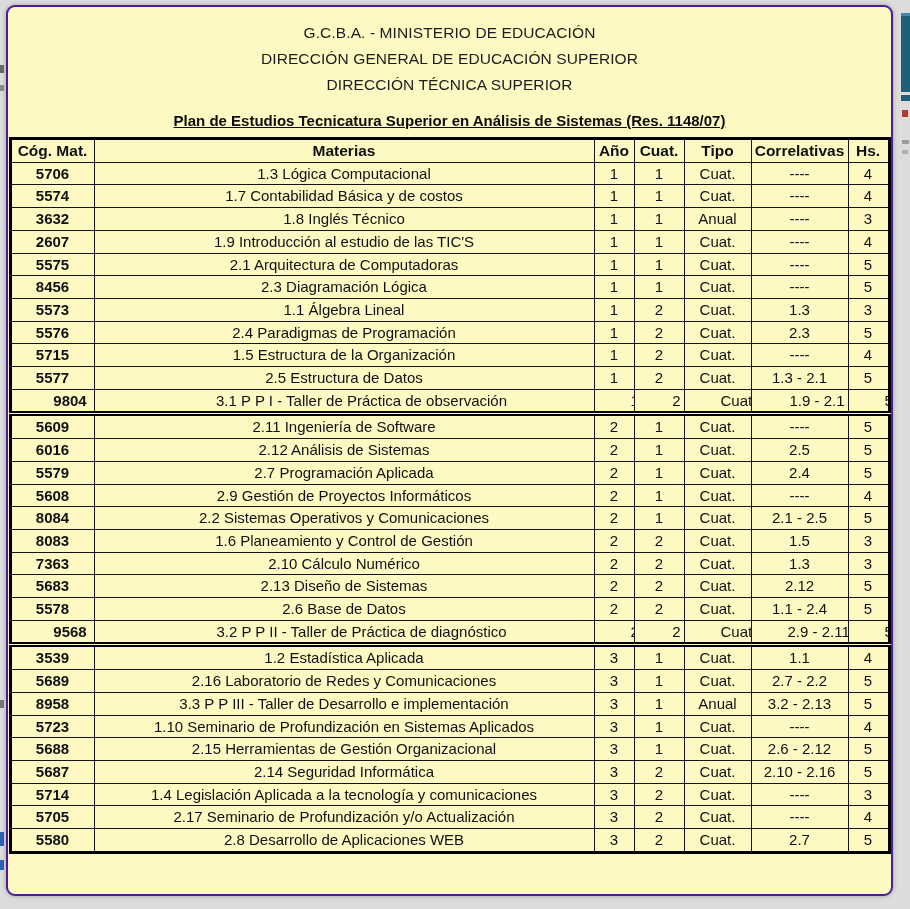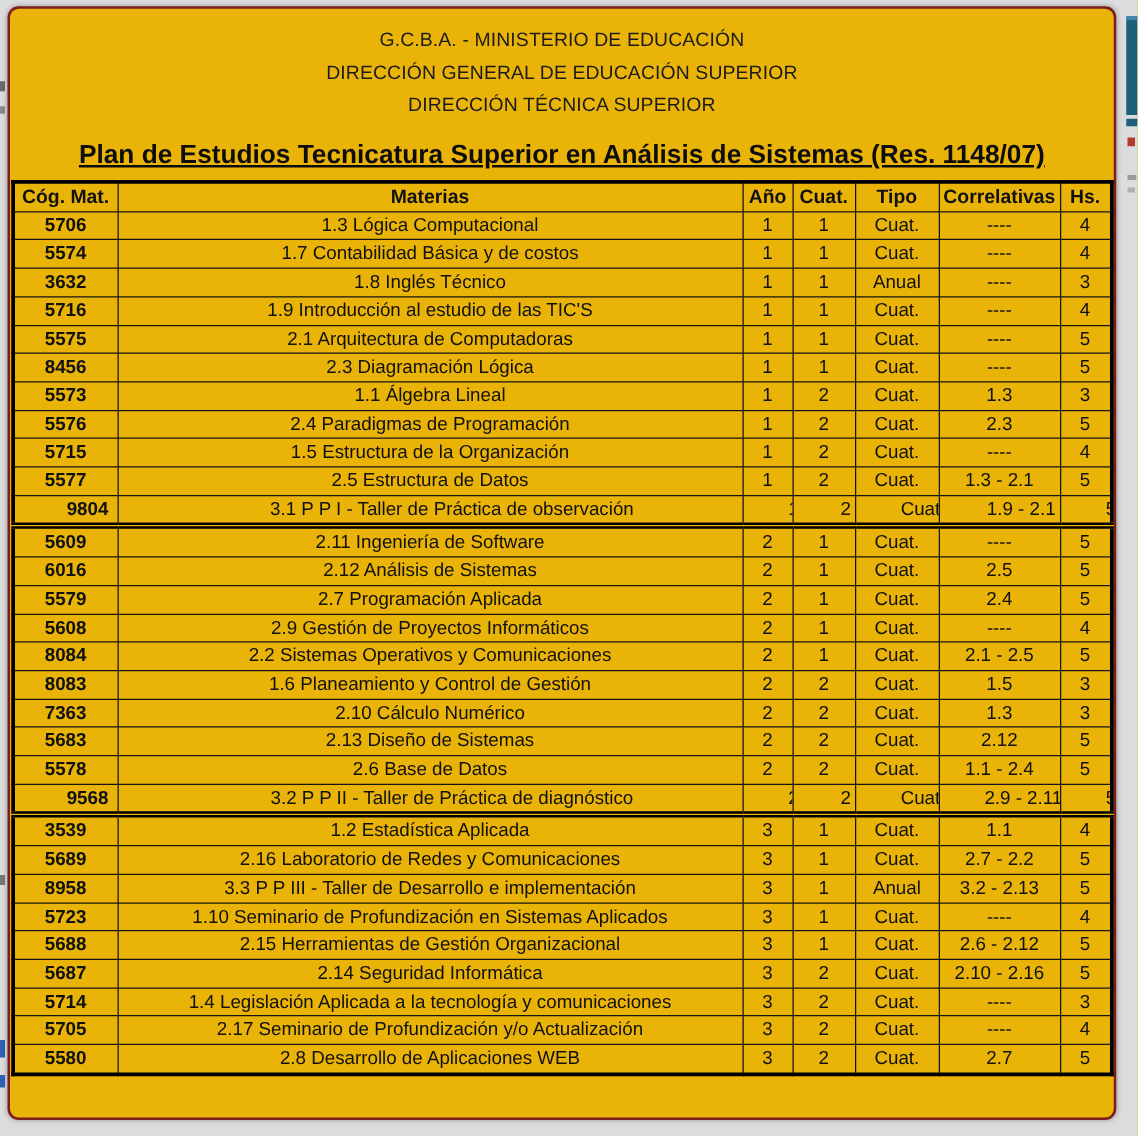--- a/index.html
+++ b/index.html
@@ -22,39 +22,39 @@
   .art-gray-l2     { left: 0; top: 85px;  width: 4px; height: 6px;  background: #8a8a8a; }
   .art-gray-l3     { left: 0; top: 700px; width: 4px; height: 8px;  background: #777; }
   .art-blue-l1     { left: 0; top: 832px; width: 4px; height: 14px; background: #2e62b5; }
   .art-blue-l2     { left: 0; top: 860px; width: 4px; height: 10px; background: #2e62b5; }
 
   
   .document {
     position: absolute;
     left: 6px; top: 5px;
     width: 887px; height: 891px;
-    background: #eab308;
-    border: 2px solid #7f1d1d;
+    background: #fef9c3;
+    border: 2px solid #4c1d95;
     border-radius: 9px;
     box-shadow: 0 0 4px rgba(0,0,0,.3);
     box-sizing: border-box;
   }
 
   .doc-header { padding-top: 13px; }
   .doc-header .hline {
     text-align: center;
     font-size: 15.5px;
     line-height: 26px;
     color: #1c1c1c;
     letter-spacing: 0.1px;
   }
   .doc-title {
     margin-top: 14px;
     text-align: center;
-    font-size: 21px;
+    font-size: 15px;
     font-weight: bold;
     text-decoration: underline;
     color: #0d0d0d;
   }
 
   
   table.plan {
     margin: 8px auto 0 auto;
     border-collapse: collapse;
     table-layout: fixed;
@@ -155,21 +155,21 @@
           <tr>
             <td class="c0">3632</td>
             <td class="c1">1.8 Inglés Técnico</td>
             <td class="c2">1</td>
             <td class="c3">1</td>
             <td class="c4">Anual</td>
             <td class="c5">----</td>
             <td class="c6">3</td>
           </tr>
           <tr>
-            <td class="c0">5716</td>
+            <td class="c0">2607</td>
             <td class="c1">1.9 Introducción al estudio de las TIC'S</td>
             <td class="c2">1</td>
             <td class="c3">1</td>
             <td class="c4">Cuat.</td>
             <td class="c5">----</td>
             <td class="c6">4</td>
           </tr>
           <tr>
             <td class="c0">5575</td>
             <td class="c1">2.1 Arquitectura de Computadoras</td>

